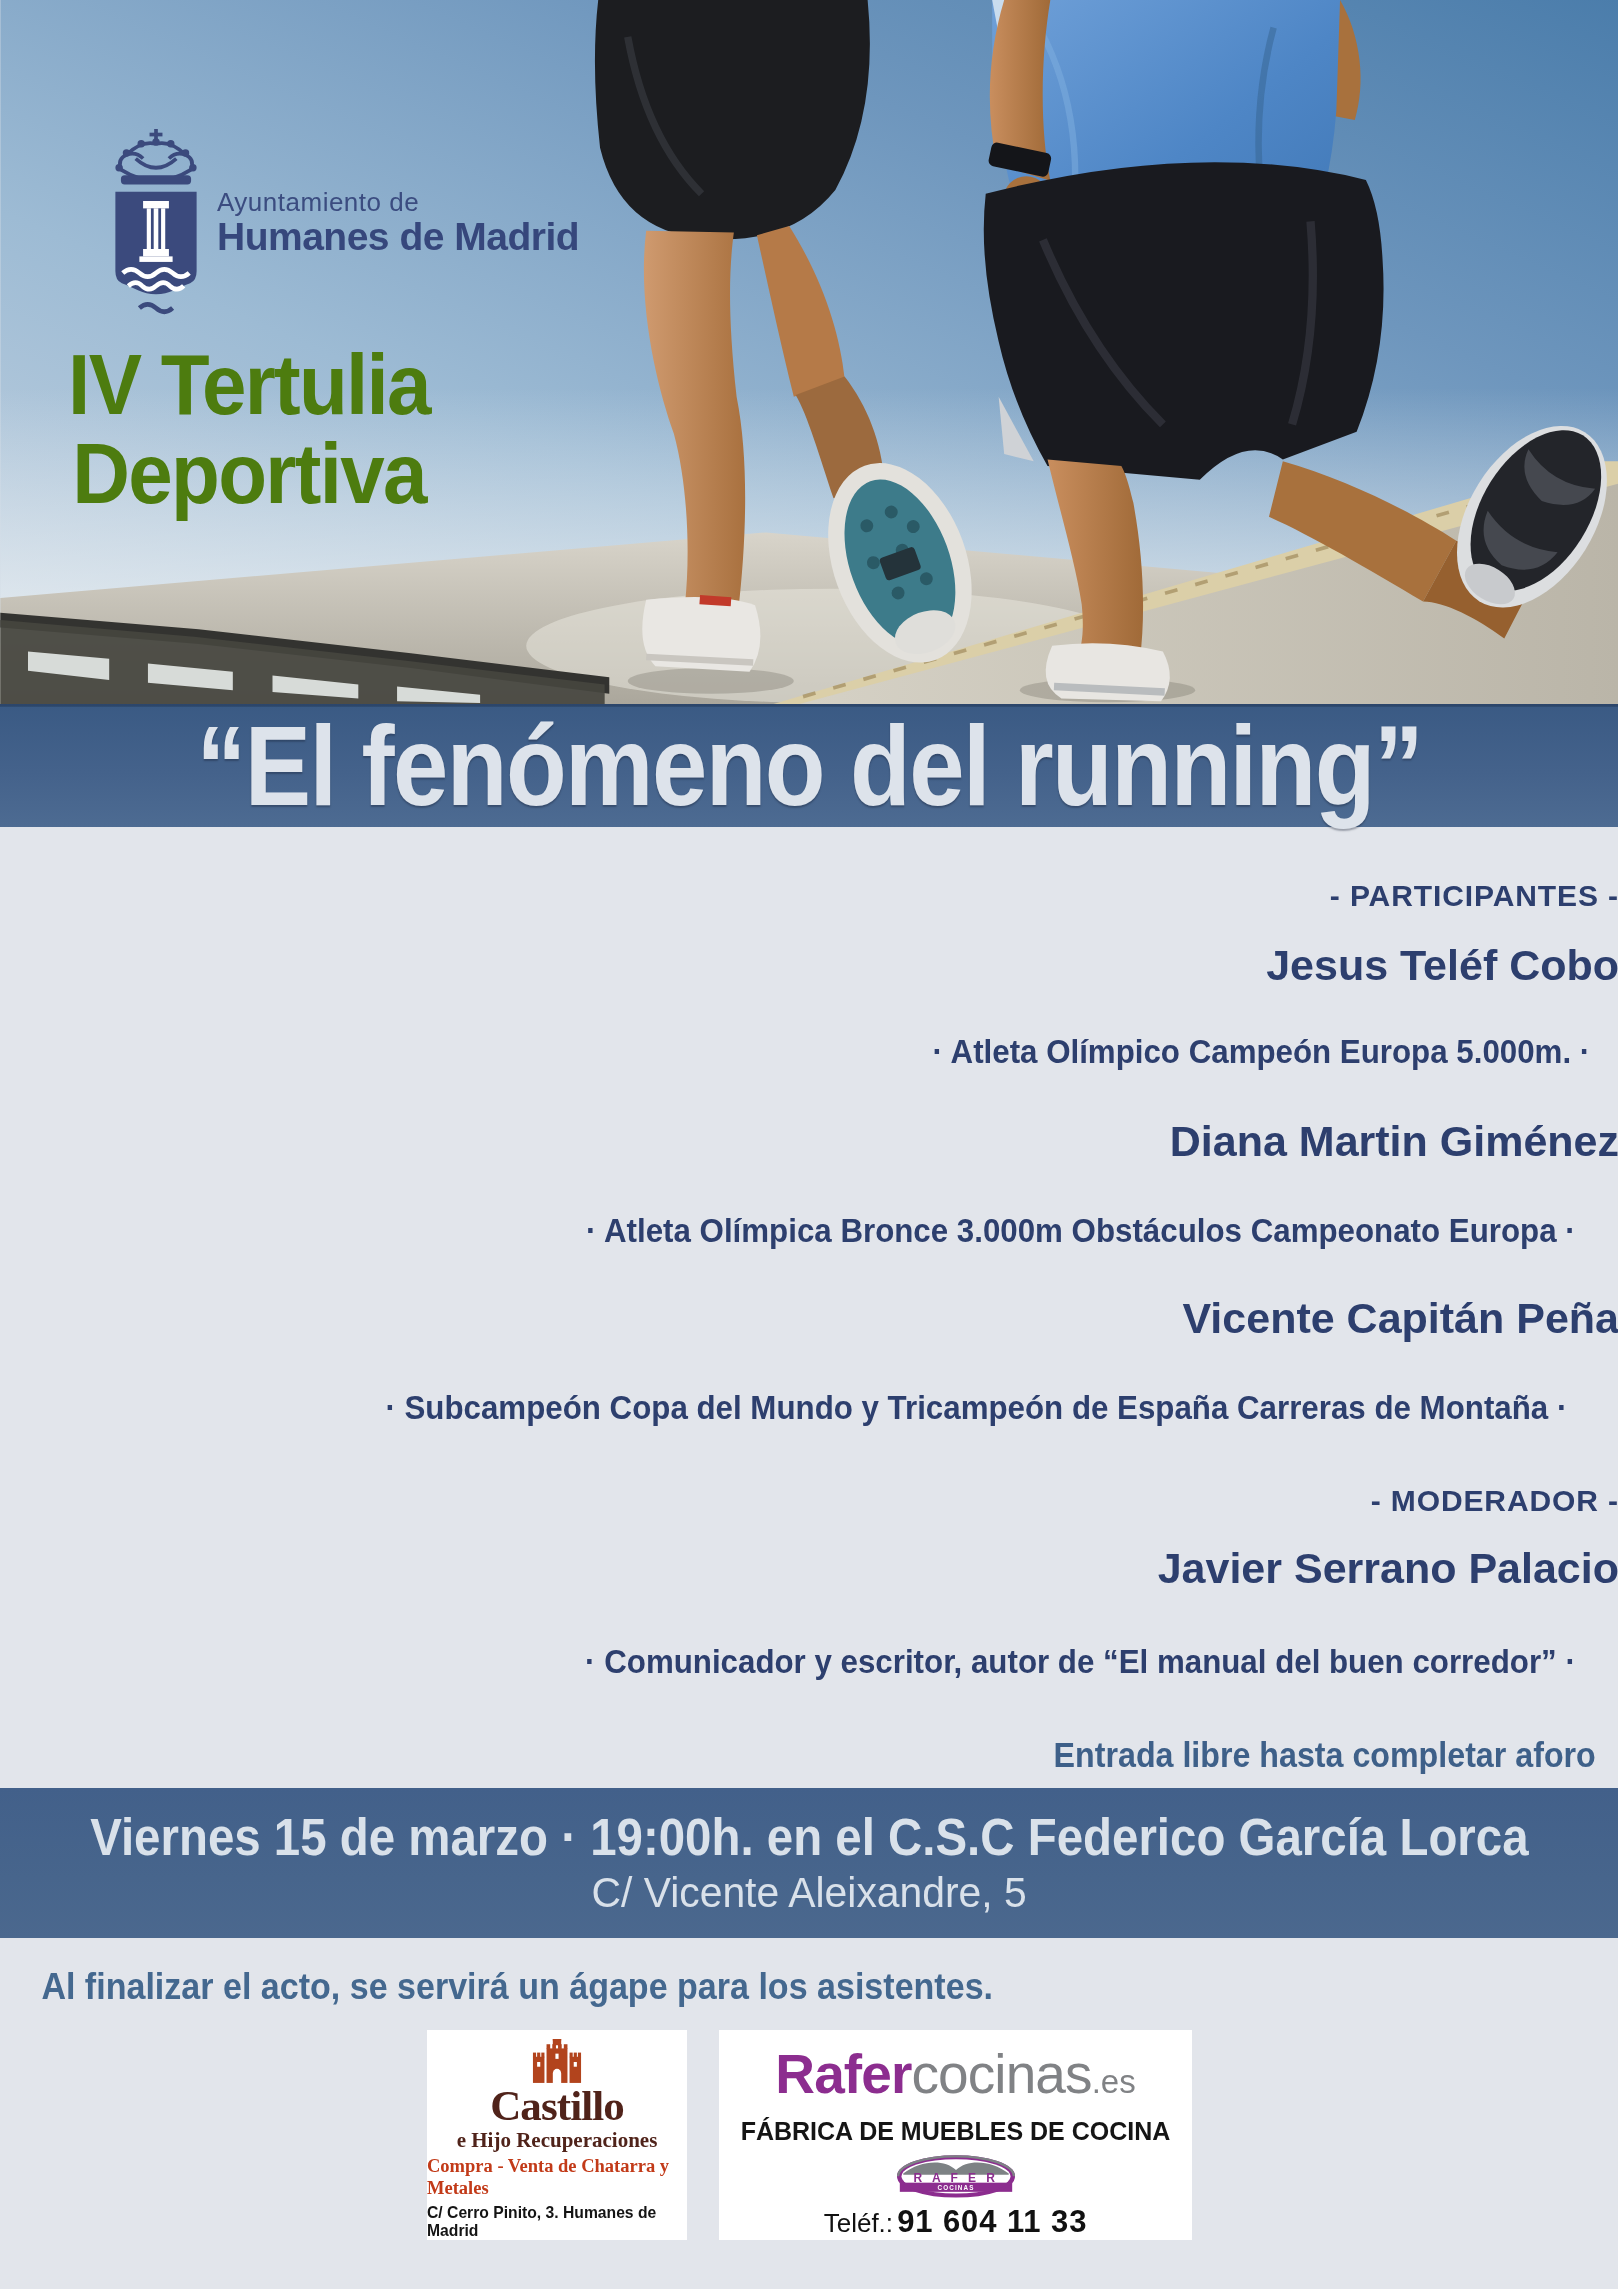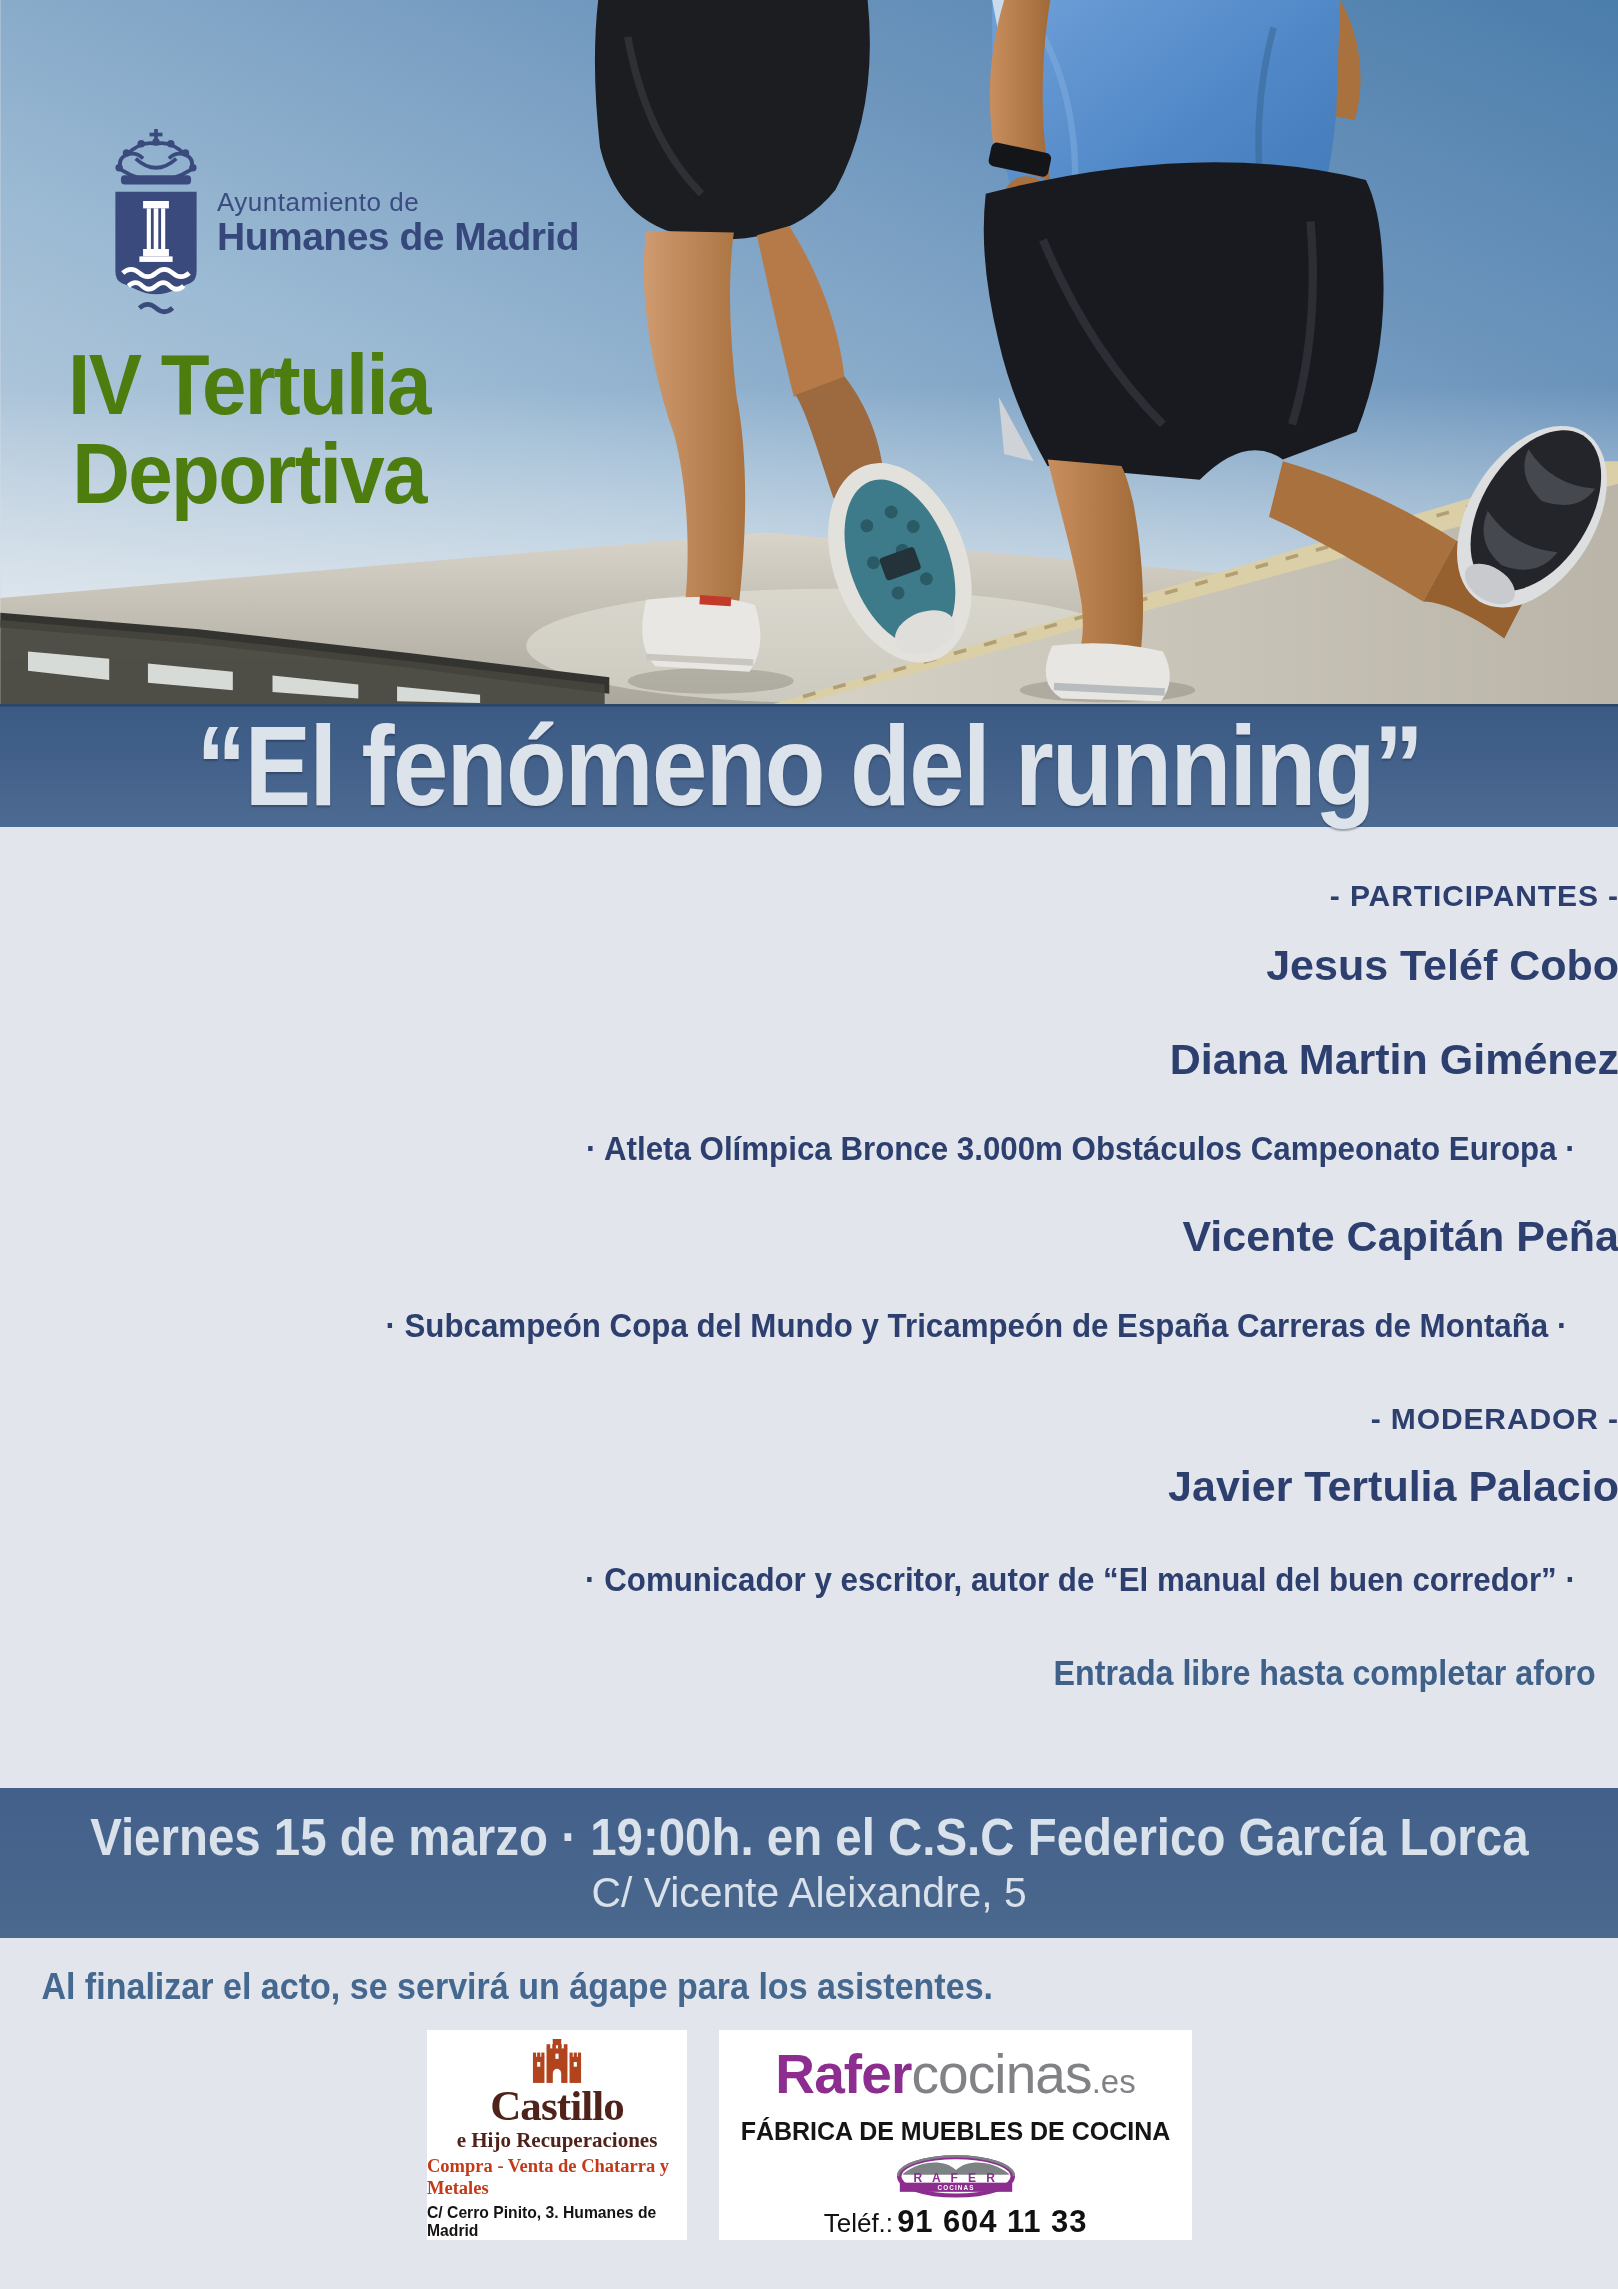--- a/index.html
+++ b/index.html
@@ -253,33 +253,36 @@
 
   <section class="quote">
     <span class="quote-text">“El fenómeno del running”</span>
   </section>
 
   <section class="content">
     <div class="inner">
       <div class="sec-label">- PARTICIPANTES -</div>
 
       <div class="person-name mt-a">Jesus Teléf Cobo</div>
+      <div class="credential mt-b">
+        <span class="cond90">· Atleta Olímpico Campeón Europa 5.000m. ·</span>
+      </div>
 
       <div class="person-name mt-c">Diana Martin Giménez</div>
       <div class="credential mt-c">
         <span class="cond90">· Atleta Olímpica Bronce 3.000m Obstáculos Campeonato Europa ·</span>
       </div>
 
       <div class="person-name mt-d">Vicente Capitán Peña</div>
       <div class="credential mt-c">
         <span class="cond90">· Subcampeón Copa del Mundo y Tricampeón de España Carreras de Montaña ·</span>
       </div>
 
       <div class="sec-label mt-e">- MODERADOR -</div>
-      <div class="person-name mt-f">Javier Tertulia Palacio</div>
+      <div class="person-name mt-f">Javier Serrano Palacio</div>
       <div class="credential mt-g">
         <span class="cond90">· Comunicador  y escritor, autor de “El manual del buen corredor” ·</span>
       </div>
 
       <div class="admission mt-h">
         <span class="cond90">Entrada libre hasta completar aforo</span>
       </div>
     </div>
   </section>
 

